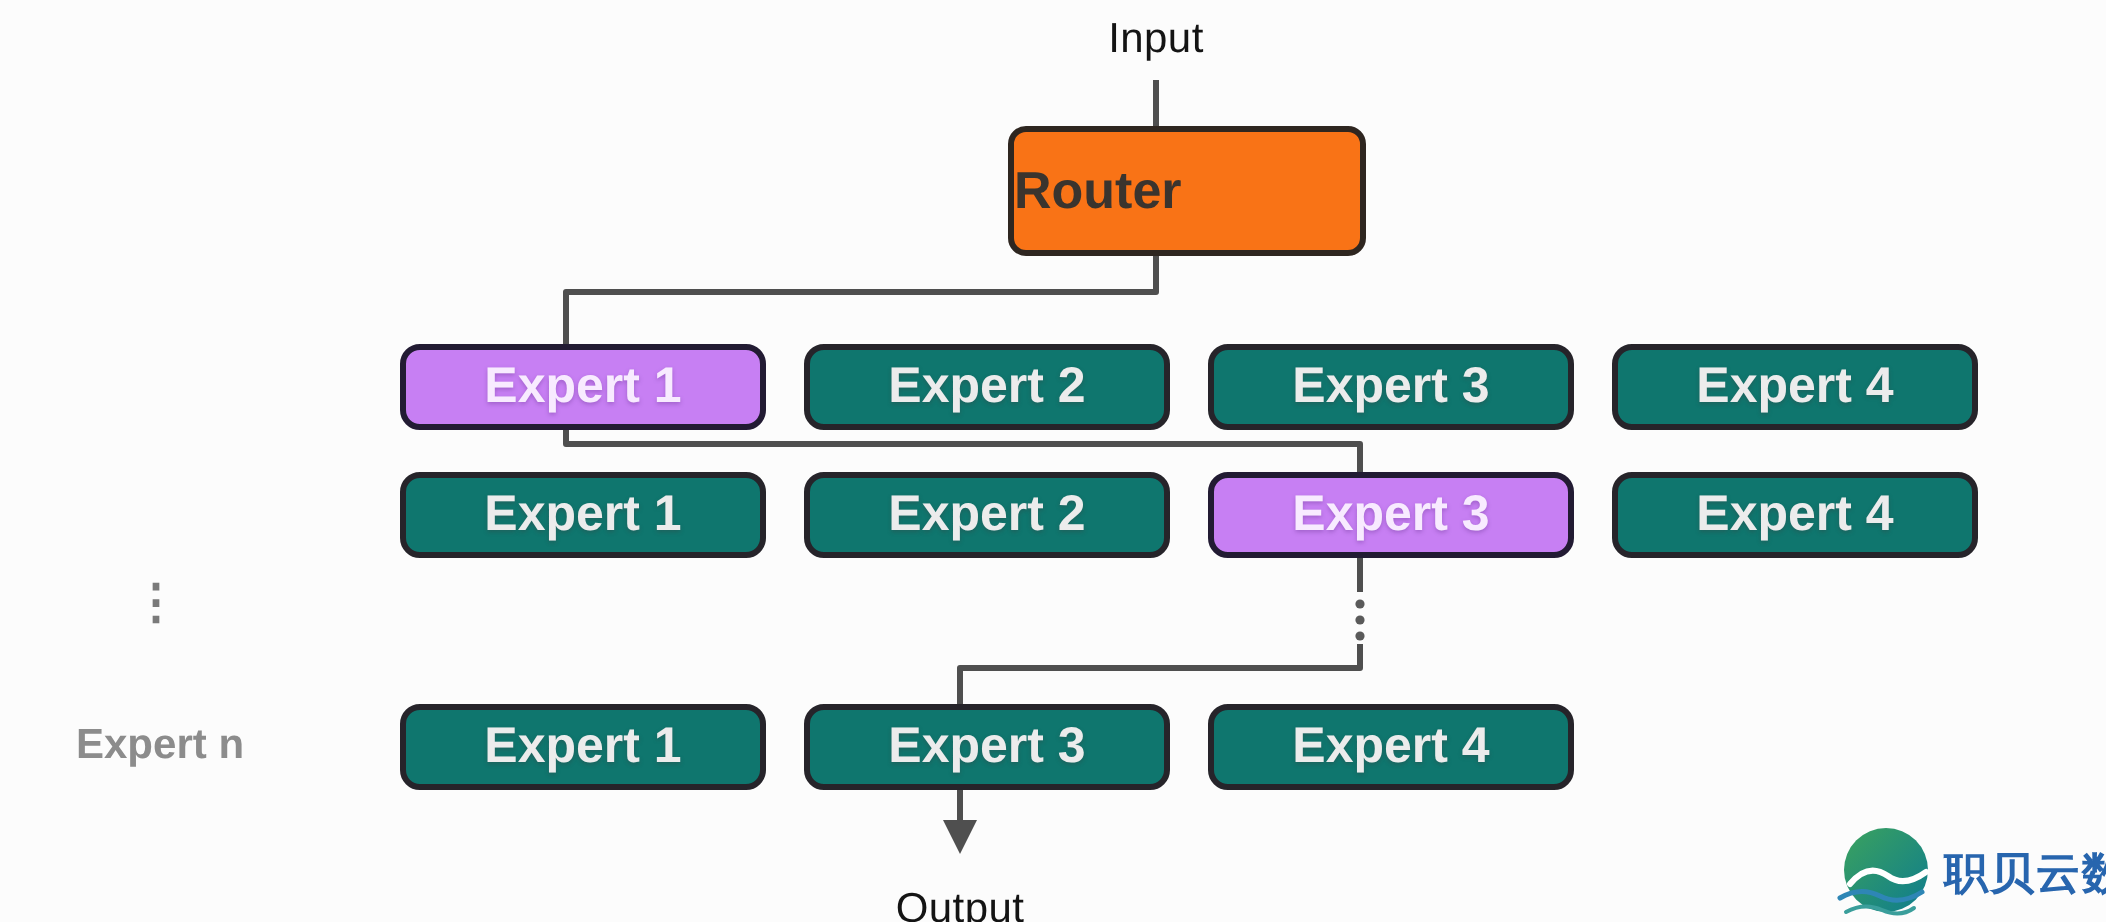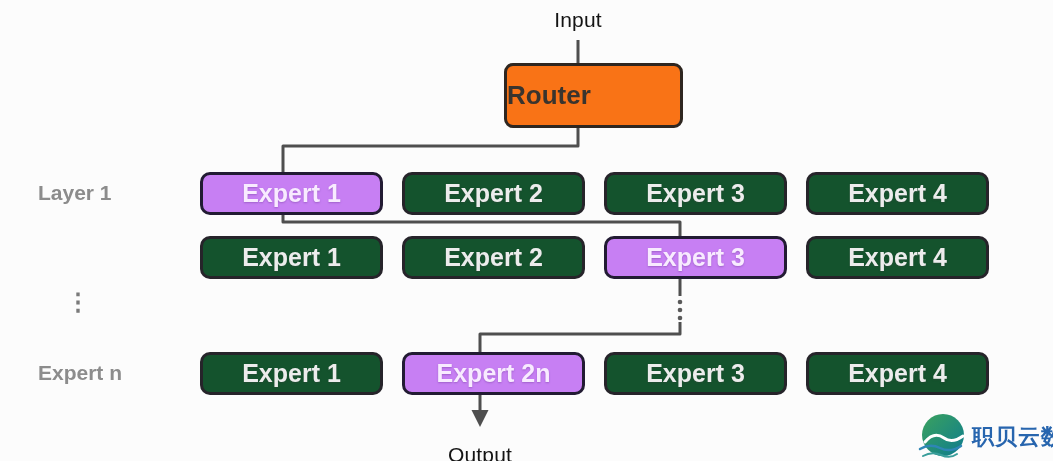--- a/index.html
+++ b/index.html
@@ -45,21 +45,21 @@
   }
   .expert-row{
     position:absolute;left:200px;
     display:flex;gap:19px;
   }
   .row-1{top:172px;}
   .row-2{top:236px;}
   .row-n{top:352px;}
   .expert{
     width:183px;height:43px;box-sizing:border-box;
-    background:#14532d;border:3px solid #26242A;border-radius:10px;
+    background:#0f766e;border:3px solid #26242A;border-radius:10px;
     display:flex;align-items:center;justify-content:center;
     font-weight:bold;font-size:25px;color:#ECECEC;
     text-shadow:0 1px 2px rgba(60,60,60,.35);
   }
   .expert.active{
     background:#C77FF3;
     border-color:#221B33;
     color:#F8EBFF;
     text-shadow:0 1px 2px rgba(90,40,130,.35);
   }
@@ -100,21 +100,20 @@
     </g>
 
     <polygon points="480,427 471.5,410 488.5,410" fill="#4F4F4F"></polygon>
   </svg>
 
   <div class="io-label input-label">Input</div>
   <div class="router">
     <span>Router</span>
   </div>
 
-  <div class="layer-label l1">Layer 1</div>
   <div class="ellipsis-left">⋮</div>
   <div class="layer-label ln">Expert n</div>
 
   <div class="expert-row row-1">
     <div class="expert active">
         <span>Expert 1</span>
       </div>
     <div class="expert">
         <span>Expert 2</span>
       </div>
@@ -138,23 +137,20 @@
       </div>
     <div class="expert">
         <span>Expert 4</span>
       </div>
   </div>
 
   <div class="expert-row row-n">
     <div class="expert">
         <span>Expert 1</span>
       </div>
-    <div class="expert active">
-        <span>Expert 2n</span>
-      </div>
     <div class="expert">
         <span>Expert 3</span>
       </div>
     <div class="expert">
         <span>Expert 4</span>
       </div>
   </div>
 
   <div class="io-label output-label">Output</div>
 

